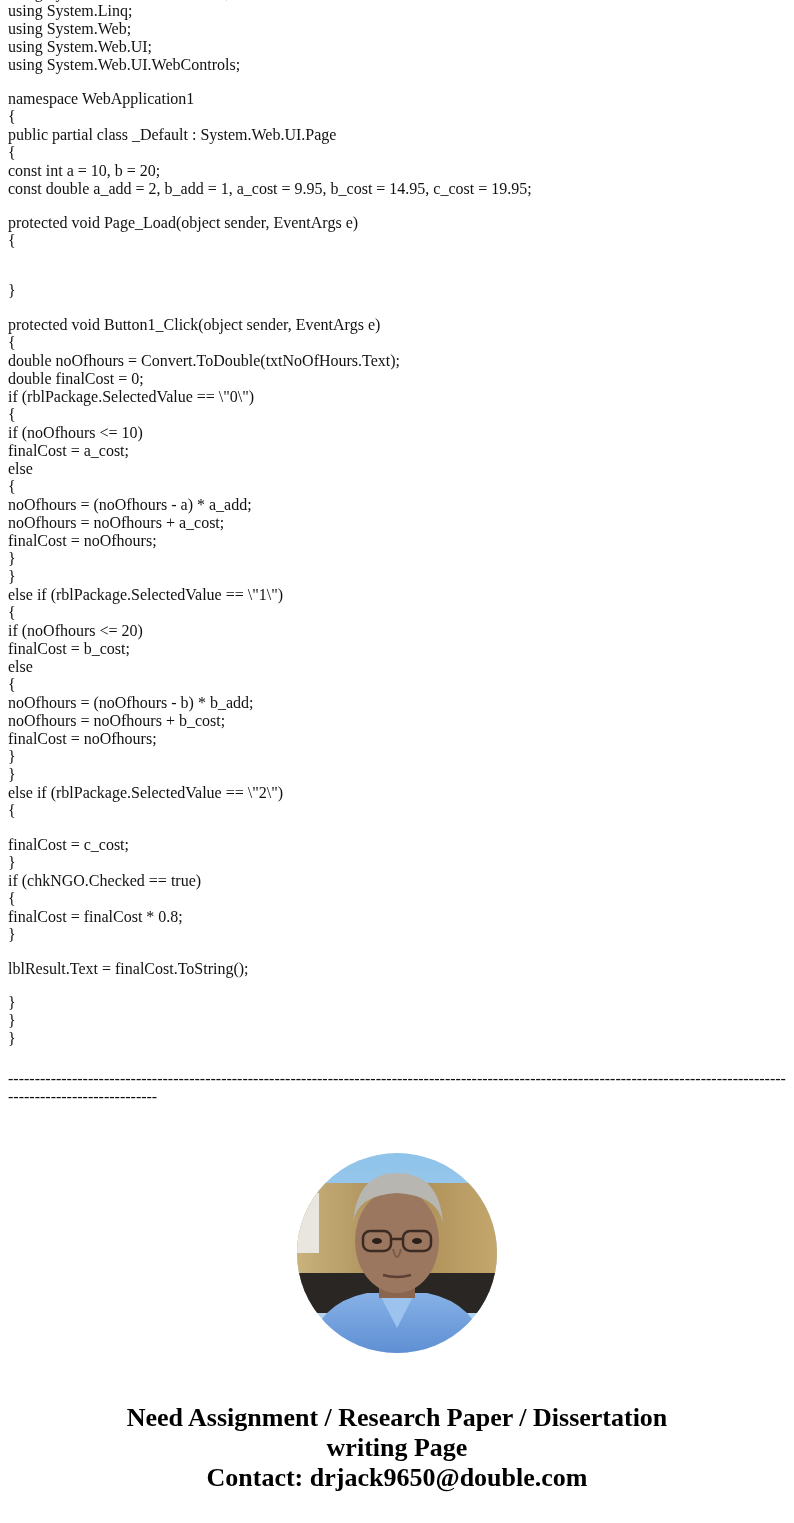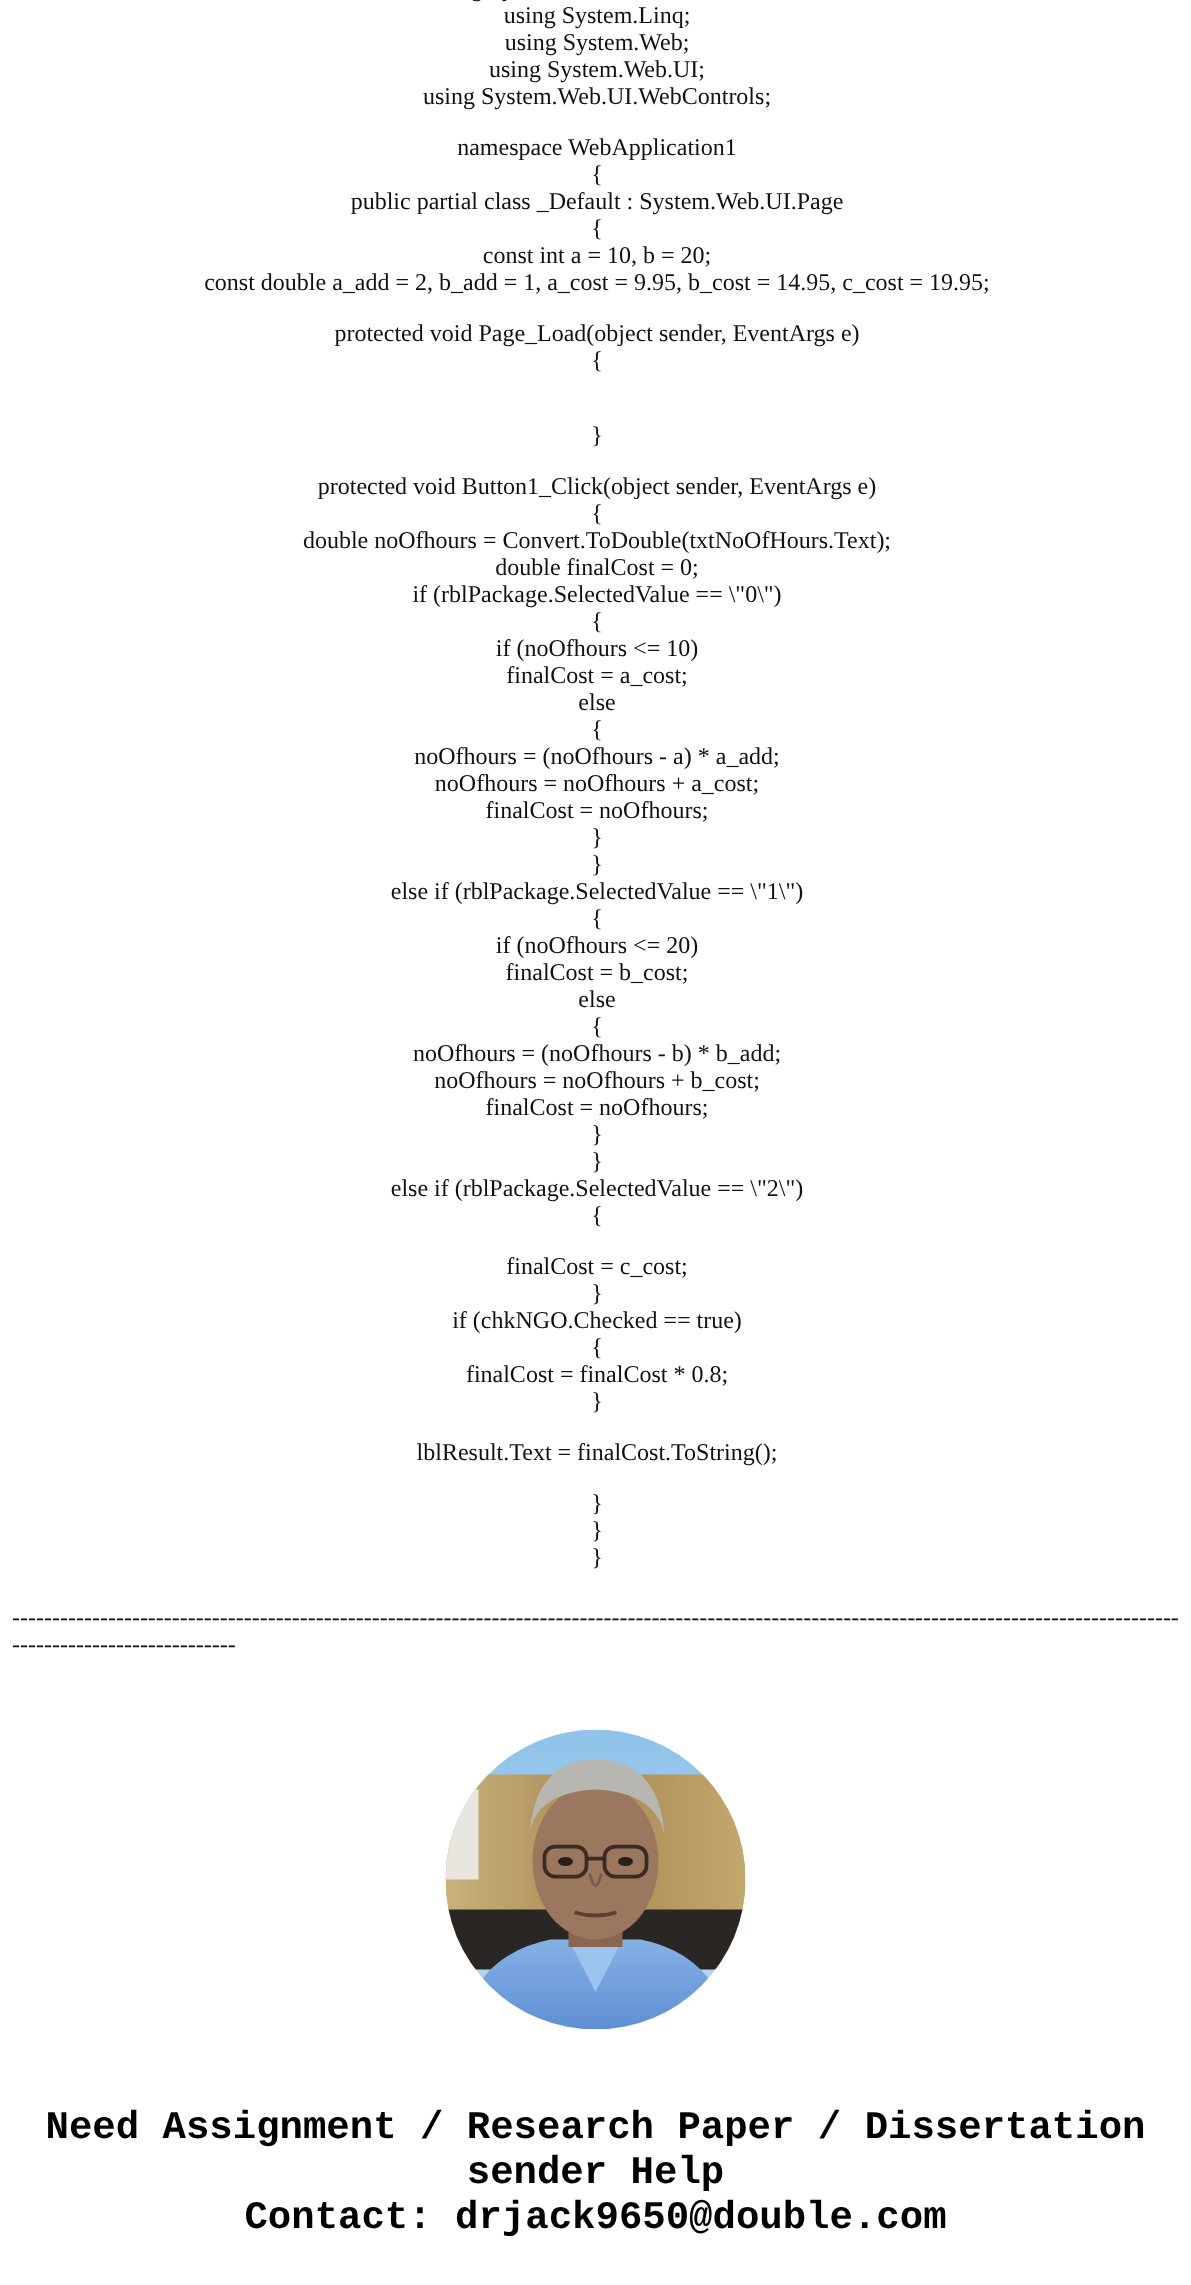--- a/index.html
+++ b/index.html
@@ -20,21 +20,20 @@
     left: 8px;
     top: -16px;
     width: 780px;
     font-size: 16px;
     line-height: 18px;
     white-space: pre;
   }
   .code-line {
     display: block;
     height: 18px;
-    text-align: center;
   }
   .code-line.blank { height: 16px; }
   .separator {
     position: absolute;
     left: 8px;
     top: 1070px;
     width: 780px;
     font-family: "Liberation Serif", serif;
     font-size: 16px;
     line-height: 18px;
@@ -51,21 +50,21 @@
     border-radius: 50%;
     overflow: hidden;
   }
   .avatar-wrap svg { display: block; }
   .footer {
     position: absolute;
     left: 0;
     top: 1403px;
     width: 794px;
     text-align: center;
-    font-family: Liberation Mono, monospace;
+    font-family: Liberation Serif, serif;
     font-weight: bold;
     font-size: 26px;
     line-height: 30px;
     color: #000000;
   }
   .footer span { display: block; }
 </style>
 </head>
 <body>
 
@@ -104,15 +103,15 @@
     <line x1="94" y1="86" x2="106" y2="86" stroke="#3b2b22" stroke-width="2.5"></line>
     <ellipse cx="80" cy="88" rx="5" ry="3" fill="#2b1f1a"></ellipse>
     <ellipse cx="120" cy="88" rx="5" ry="3" fill="#2b1f1a"></ellipse>
     <path d="M96 96 Q100 112 104 96" fill="none" stroke="#7a5a48" stroke-width="2"></path>
     <path d="M86 122 Q100 126 114 122" fill="none" stroke="#5e3f33" stroke-width="2.5"></path>
   </svg>
 </div>
 
 <div class="footer">
   <span>Need Assignment / Research Paper / Dissertation</span>
-  <span>sender Help</span>
+  <span>writing Page</span>
   <span>Contact: drjack9650@double.com</span>
 </div>
 
 </body></html>

